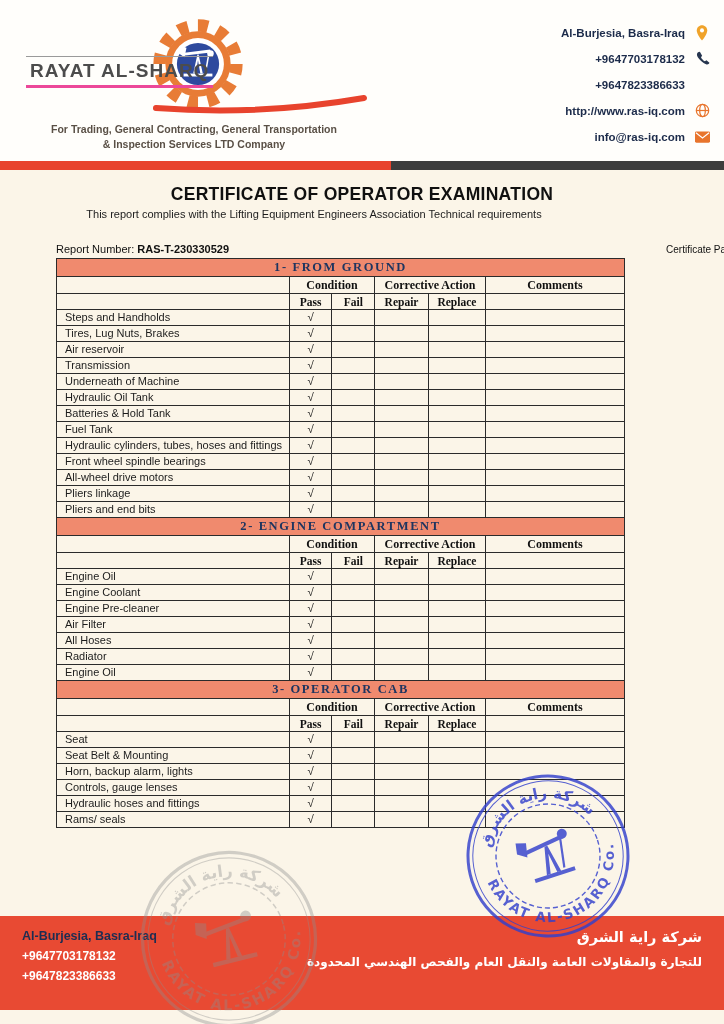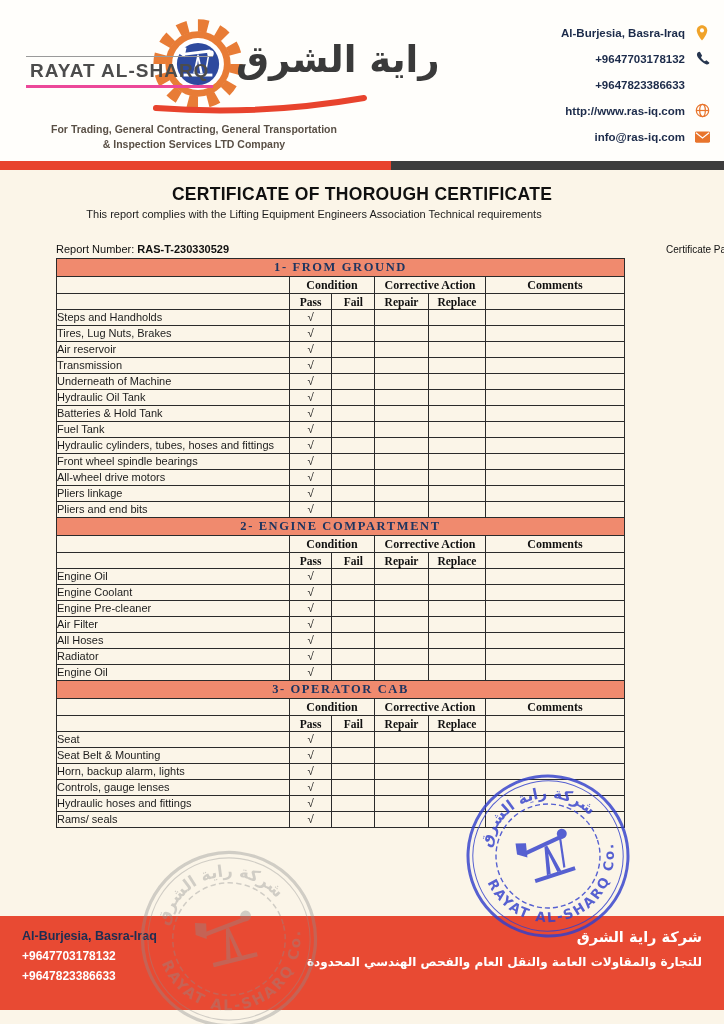--- a/index.html
+++ b/index.html
@@ -42,21 +42,21 @@
   .insp-table { position:absolute; left:56px; top:258px; width:569px; border-collapse:collapse;
                 table-layout:fixed; }
   .insp-table th, .insp-table td { border:1px solid #2b2b2b; }
   .sec-row th { background:#f08a6e; color:#1e3560; font-family:"Liberation Serif", serif;
                 font-size:12.5px; font-weight:bold; letter-spacing:1.6px; height:18px; text-align:center; }
   .grp-row th { font-family:"Liberation Serif", serif; font-size:12px; font-weight:bold;
                 color:#111; height:17px; text-align:center; }
   .sub-row th { font-family:"Liberation Serif", serif; font-size:11.5px; font-weight:bold;
                 color:#111; height:16px; text-align:center; }
   .item-row td { height:15px; font-size:11px; color:#1c1c1c; line-height:15px; }
-  .item-row td.item { }
+  .item-row td.item { padding-left:8px; }
   .item-row td.ck { text-align:center; font-size:11.5px; }
   .col-item{width:41%;} .col-pass{width:7.5%;} .col-fail{width:7.5%;}
   .col-repair{width:9.5%;} .col-replace{width:10%;} .col-comments{width:24.5%;}
   
   .stamp-blue { position:absolute; left:462px; top:770px; width:172px; height:172px;
                 transform:rotate(-18deg); opacity:.82; z-index:5; }
   .stamp-gray { position:absolute; left:136px; top:846px; width:186px; height:186px;
                 transform:rotate(-14deg); opacity:.38; z-index:5; }
   
   .footer-bar { position:absolute; left:0; top:916px; width:724px; height:94px;
@@ -85,21 +85,20 @@
       <g fill="#ffffff">
         <rect x="35" y="60" width="30" height="3"></rect>
         <polygon points="45,60 49.4,40 50.6,40 55,60 52.4,60 50,46 47.6,60"></polygon>
         <rect x="34" y="36.5" width="29" height="3" transform="rotate(-7 50 38)"></rect>
         <polygon points="31,31 38,33 36,43 30,39"></polygon>
         <circle cx="63" cy="39" r="3.4"></circle>
         <line x1="61" y1="41" x2="58" y2="58" stroke="#ffffff" stroke-width="1.6"></line>
       </g>
     </svg>
 
-    <div class="ar-name">راية الشرق</div>
     <div class="en-name">RAYAT AL-SHARQ</div>
 
     <svg class="swoosh" width="216" height="22" viewBox="0 0 216 22">
       <path d="M4 16 Q 108 24 212 6" fill="none" stroke="#e8432d" stroke-width="6" stroke-linecap="round"></path>
     </svg>
 
     <div class="tagline">
       <div>For Trading, General Contracting, General Transportation</div>
       <div>&amp; Inspection Services LTD Company</div>
     </div>
@@ -146,21 +145,21 @@
         </span>
       </div>
     </div>
   </div>
 
   <div class="divider">
     <div class="d-orange"></div>
     <div class="d-dark"></div>
   </div>
 
-  <div class="doc-title">CERTIFICATE OF THOROUGH CERTIFICATE</div>
+  <div class="doc-title">CERTIFICATE OF OPERATOR EXAMINATION</div>
   <div class="doc-subtitle">This report complies with the Lifting Equipment Engineers Association Technical requirements</div>
 
   <div class="report-line">
     <div>
       <span>Report Number: </span><span class="num">RAS-T-230330529</span>
     </div>
     <div class="pg">Certificate Page: 2 Of 3</div>
   </div>
 
   <table class="insp-table">

